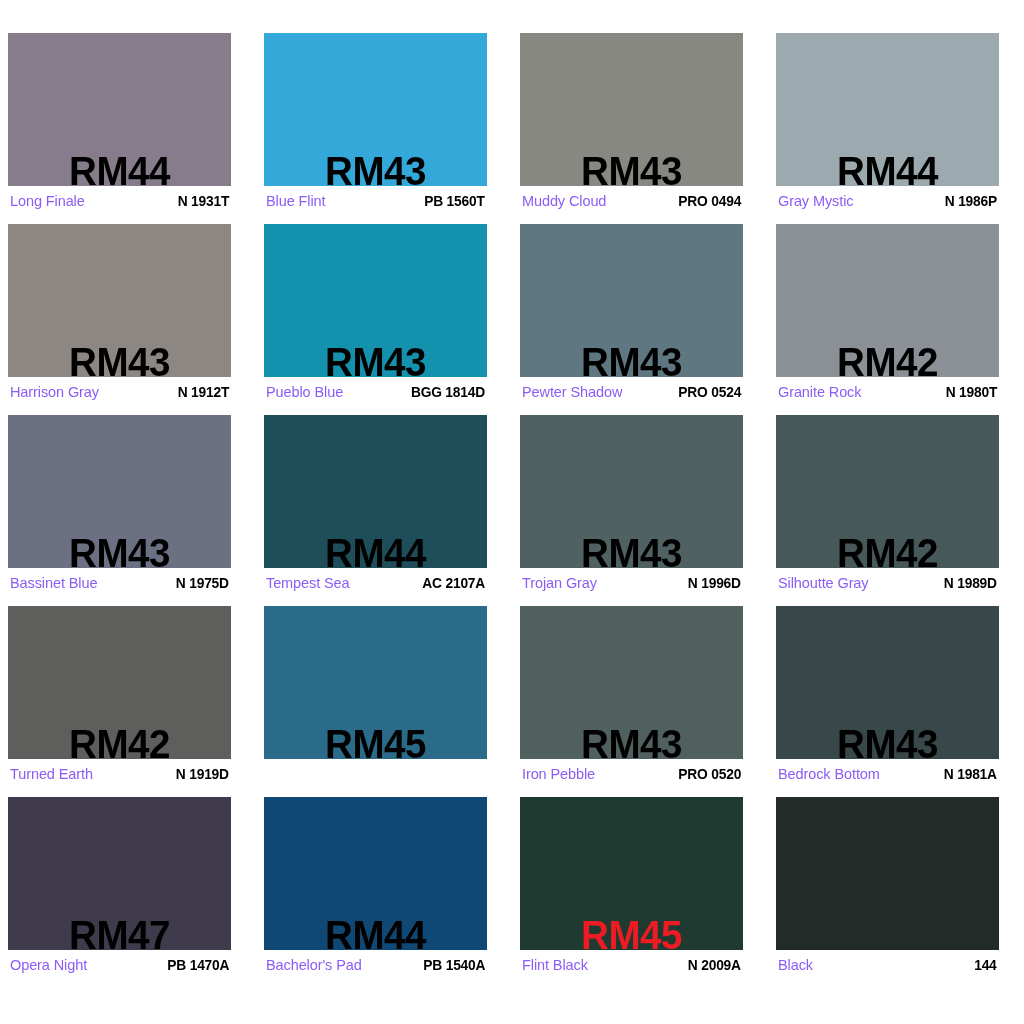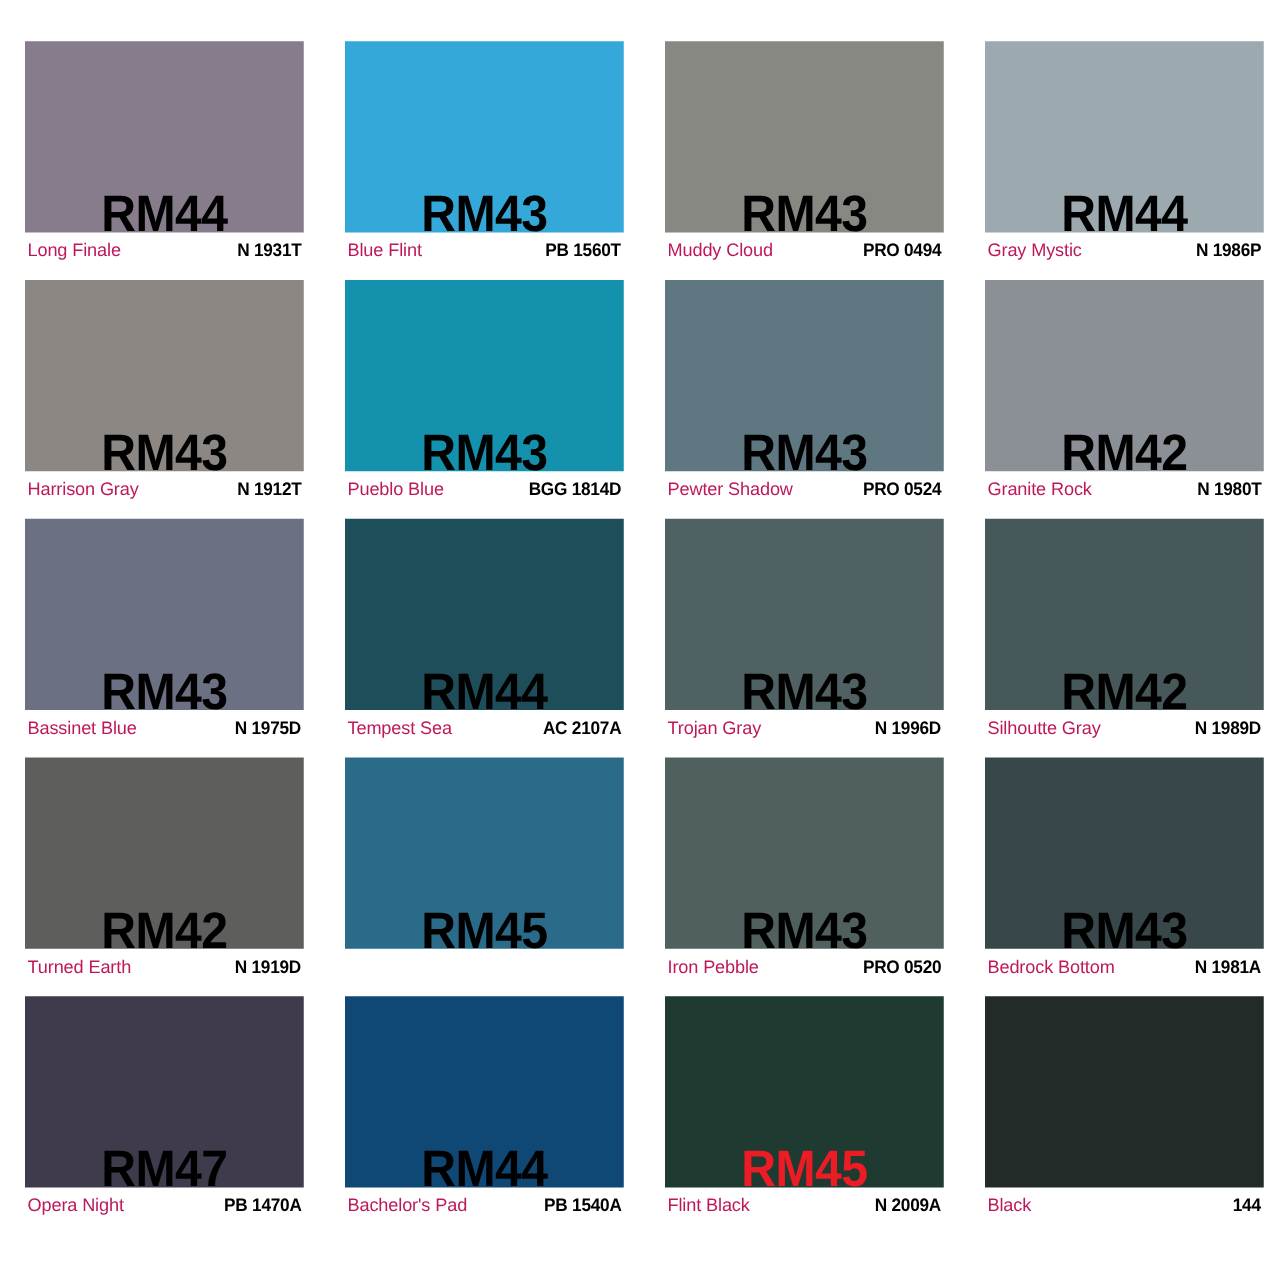--- a/index.html
+++ b/index.html
@@ -11,21 +11,21 @@
     width: 1024px;
     height: 1024px;
     font-family: "Liberation Sans", sans-serif;
     -webkit-font-smoothing: antialiased;
   }
 
   #swatch-grid {
     box-sizing: border-box;
     width: 1024px;
     height: 1024px;
-    padding: 33px 15px 0 20px;
+    padding: 33px 15px 0 8px;
     display: grid;
     grid-template-columns: repeat(4, 223px);
     grid-template-rows: repeat(5, 191px);
     column-gap: 33px;
     row-gap: 0px;
   }
 
   .swatch-cell {
     width: 223px;
     height: 191px;
@@ -61,21 +61,21 @@
     right: 2px;
     top: 156px;
     height: 24px;
     display: flex;
     align-items: center;
     justify-content: space-between;
   }
 
   .swatch-name {
     font-size: 14.5px;
-    color: #be185d;
+    color: #8b5cf6;
     font-weight: normal;
     letter-spacing: -0.1px;
     white-space: nowrap;
     overflow: hidden;
     text-overflow: ellipsis;
     padding-right: 6px;
   }
 
   .swatch-id {
     font-size: 14.5px;

